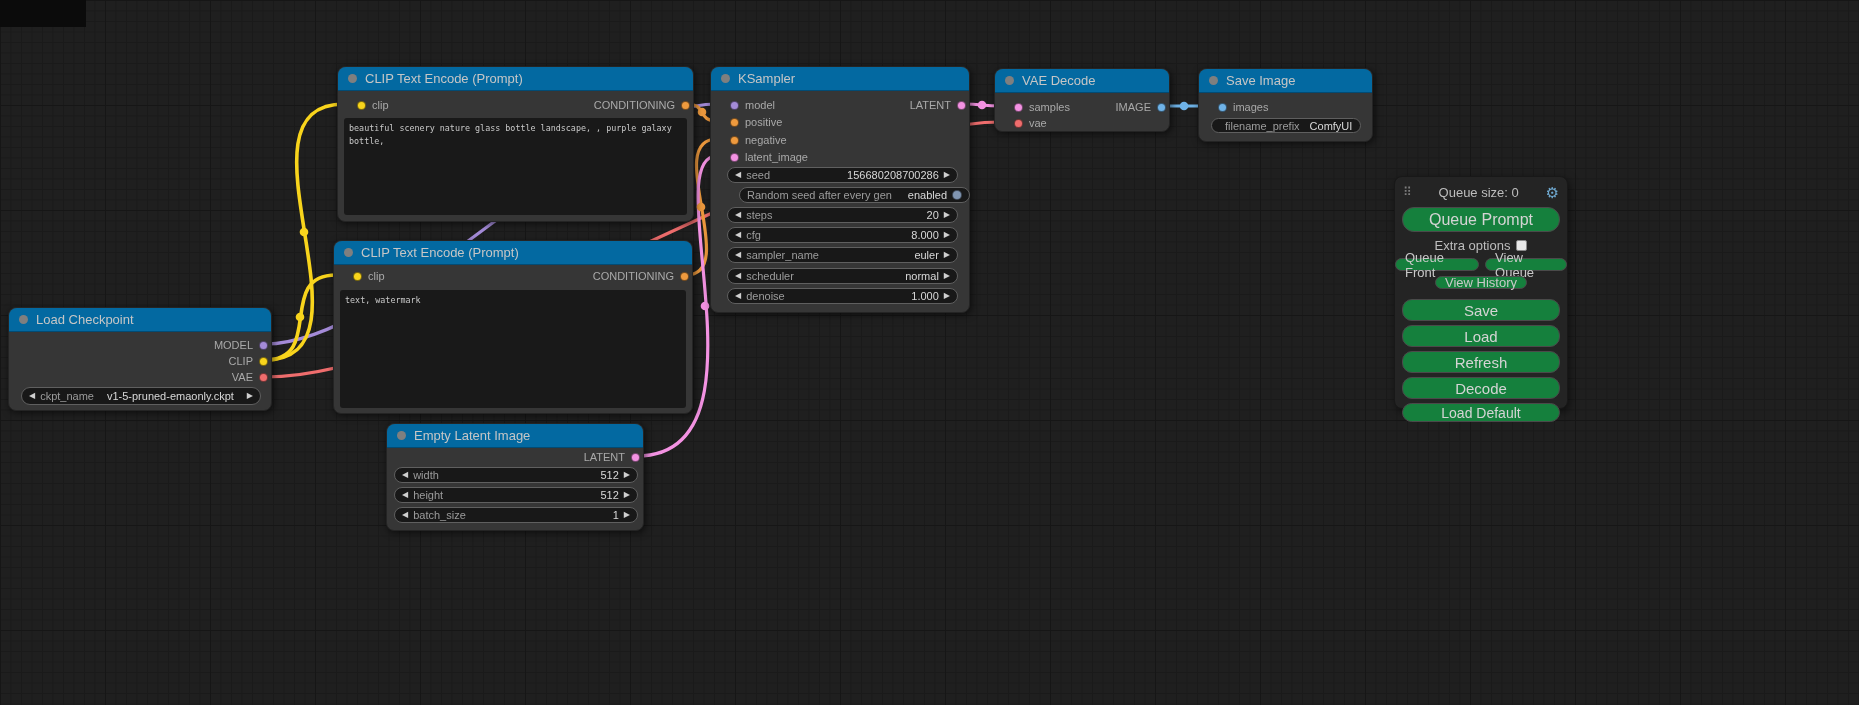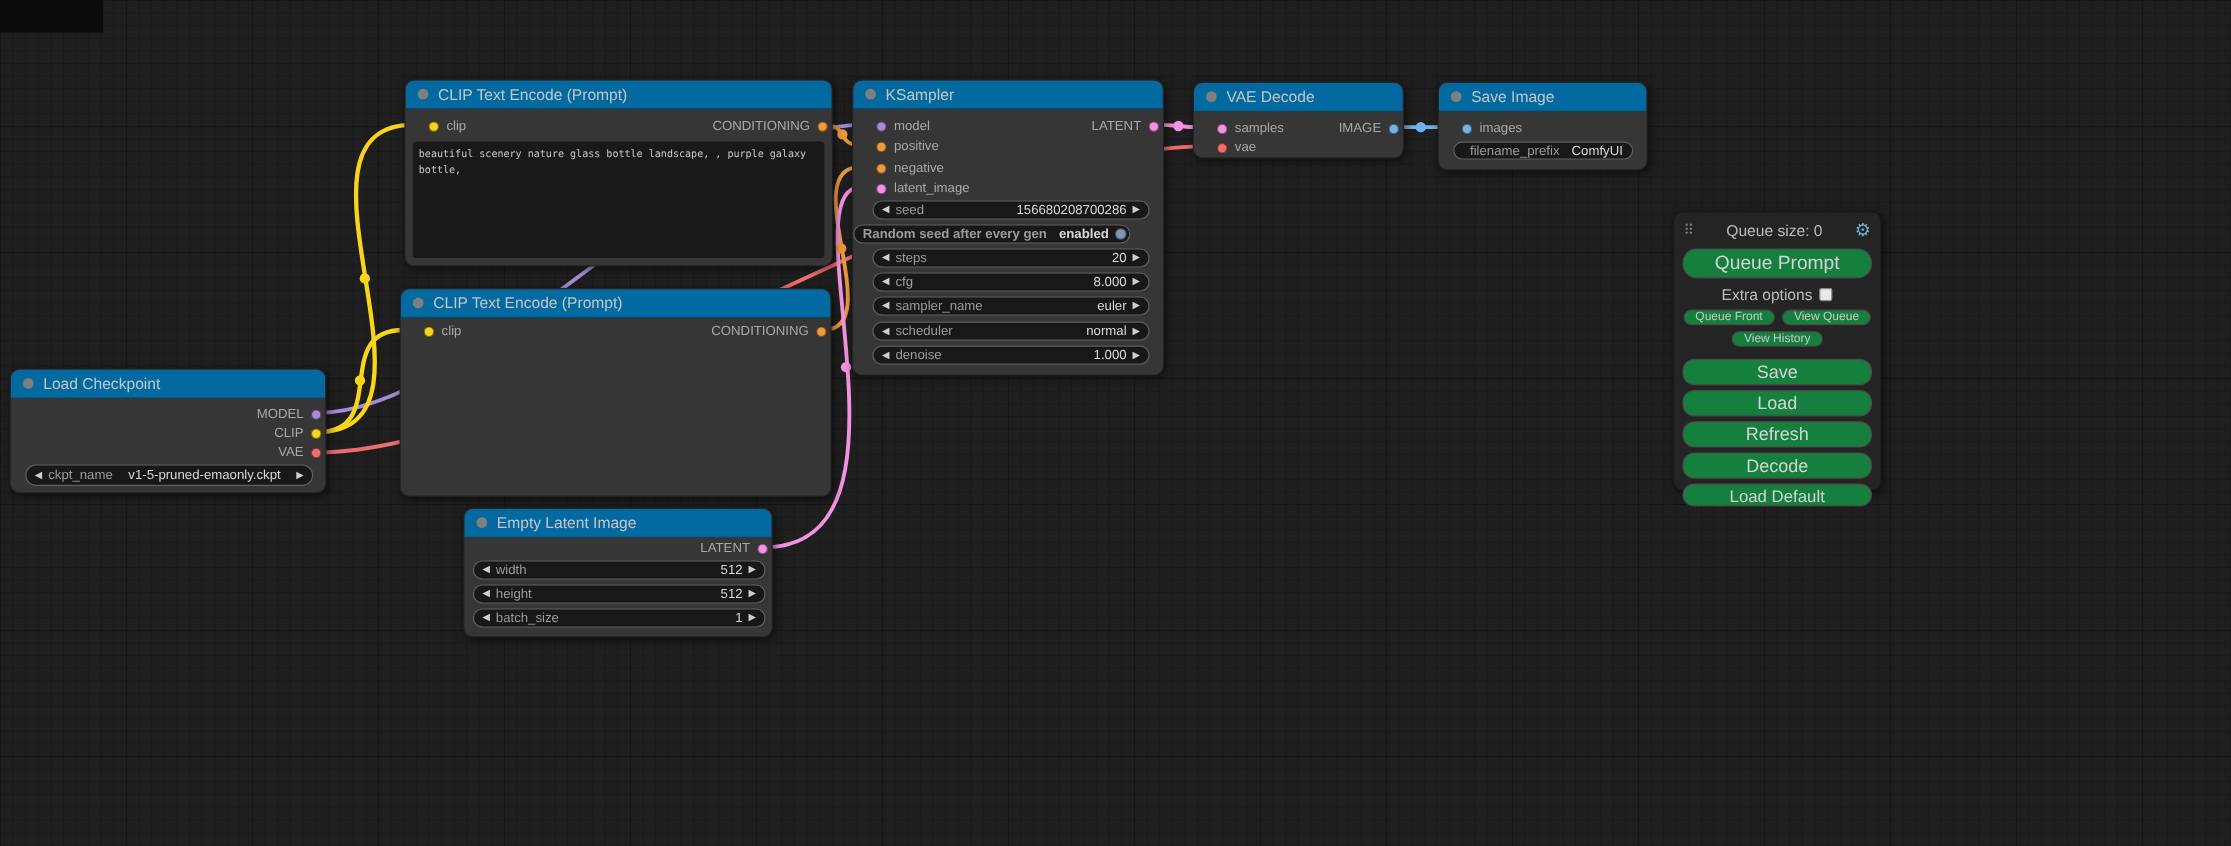--- a/index.html
+++ b/index.html
@@ -53,21 +53,21 @@
   .qgear::before{content:"\2699";}
   .qbtn{background:#15803d;border:1px solid #4a4a4a;border-radius:10px;color:#d4d4d4;
     display:flex;align-items:center;justify-content:center;box-sizing:border-box;
     cursor:pointer;}
   .qprompt{margin:4px 7px 0 7px;height:25px;font-size:16px;border-radius:12px;}
   .qextra{display:flex;align-items:center;justify-content:center;gap:6px;
     margin-top:6px;font-size:13px;color:#bdbdbd;}
   .qcheck{width:11px;height:11px;background:#e8e8e8;border:1px solid #8a8a8a;
     border-radius:2px;box-sizing:border-box;}
   .qsmallrow{display:flex;justify-content:center;gap:6px;margin-top:5px;}
-  .qsmall{height:13px;font-size:10px;border-radius:7px;padding:0 9px;color:#c9c9c9;}
+  .qsmall{height:13px;font-size:13px;border-radius:7px;padding:0 9px;color:#c9c9c9;}
   .qlist{margin:10px 7px 0 7px;display:flex;flex-direction:column;gap:4px;}
   .qbig{height:22px;font-size:15px;}
   .qlast{height:19px;font-size:14px;}
 </style>
 </head>
 <body>
 
 <div class="corner"></div>
 
 <svg class="links" width="1859" height="705">
@@ -149,20 +149,21 @@
   <div class="prow" style="top:26px;height:18px;">
     <div class="pin">
         <span class="pdot" style="background: rgb(248, 212, 28);"></span>
         <span class="plabel">clip</span>
       </div>
     <div class="pout">
         <span class="plabel">CONDITIONING</span>
         <span class="pdot" style="background: rgb(238, 154, 62);"></span>
       </div>
   </div>
+  <div class="ntext" style="top:49px;height:118px;">text, watermark</div>
 </div>
 
 <div class="node" style="left:710px;top:66px;width:260px;height:247px;">
   <div class="ntitle">
     <span class="tdot"></span>
     <span class="ttext">KSampler</span>
   </div>
   <div class="prow" style="top:29px;height:18px;">
     <div class="pin">
         <span class="pdot" style="background: rgb(164, 139, 216);"></span>
@@ -191,21 +192,21 @@
         <span class="plabel">latent_image</span>
       </div>
   </div>
   <div class="wrow" style="top:100px;left:16px;width:231px;">
     <span class="arr arr-l"></span>
     <span class="wlabel">seed</span>
     <span class="wsp"></span>
     <span class="wvalue">156680208700286</span>
     <span class="arr arr-r"></span>
   </div>
-  <div class="wrow" style="top:120px;left:0;width:231px;font-weight:bold;">
+  <div class="wrow" style="top:120px;left:28px;width:231px;">
     <span class="wlabel">Random seed after every gen</span>
     <span class="wsp"></span>
     <span class="wvalue">enabled</span>
     <span class="togdot" style="background: rgb(128, 149, 177);"></span>
   </div>
   <div class="wrow" style="top:140px;left:16px;width:231px;">
     <span class="arr arr-l"></span>
     <span class="wlabel">steps</span>
     <span class="wsp"></span>
     <span class="wvalue">20</span>

